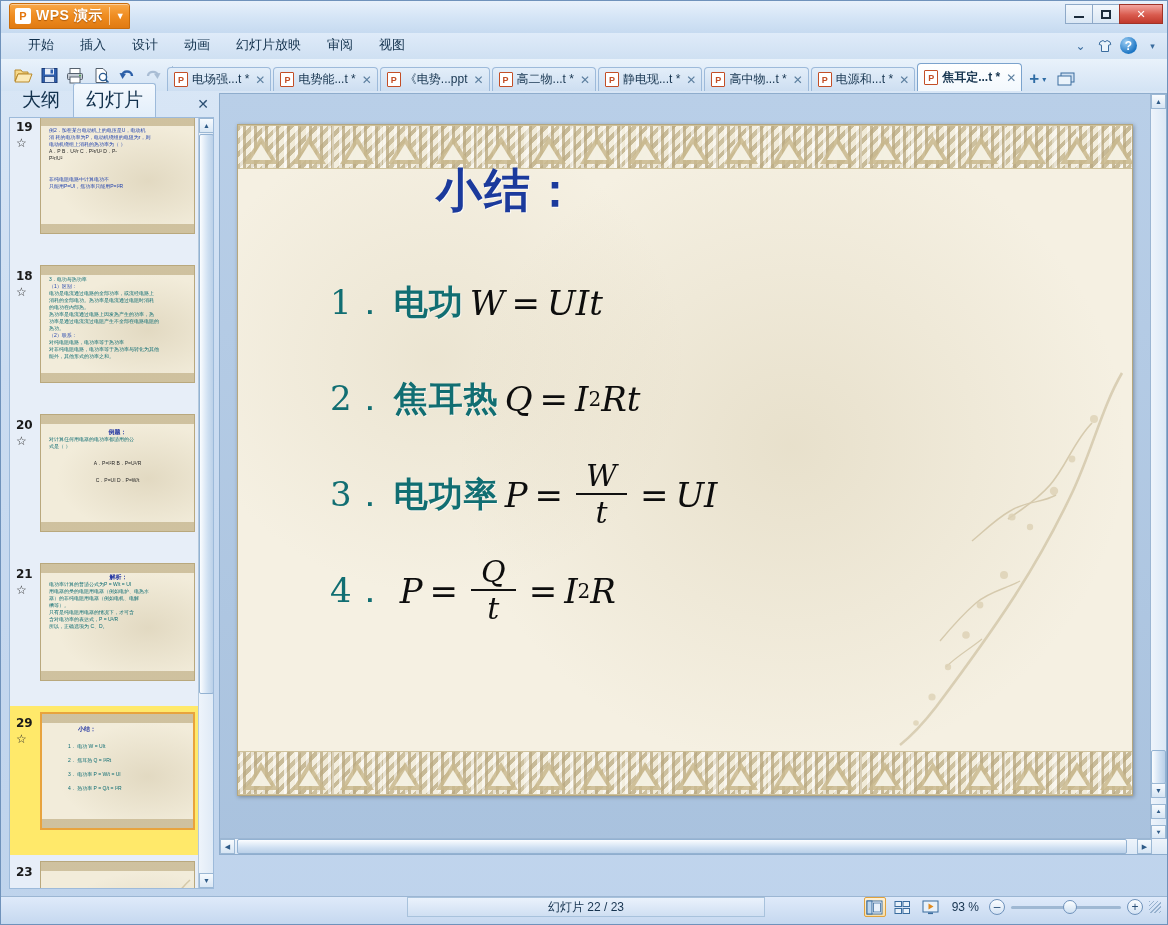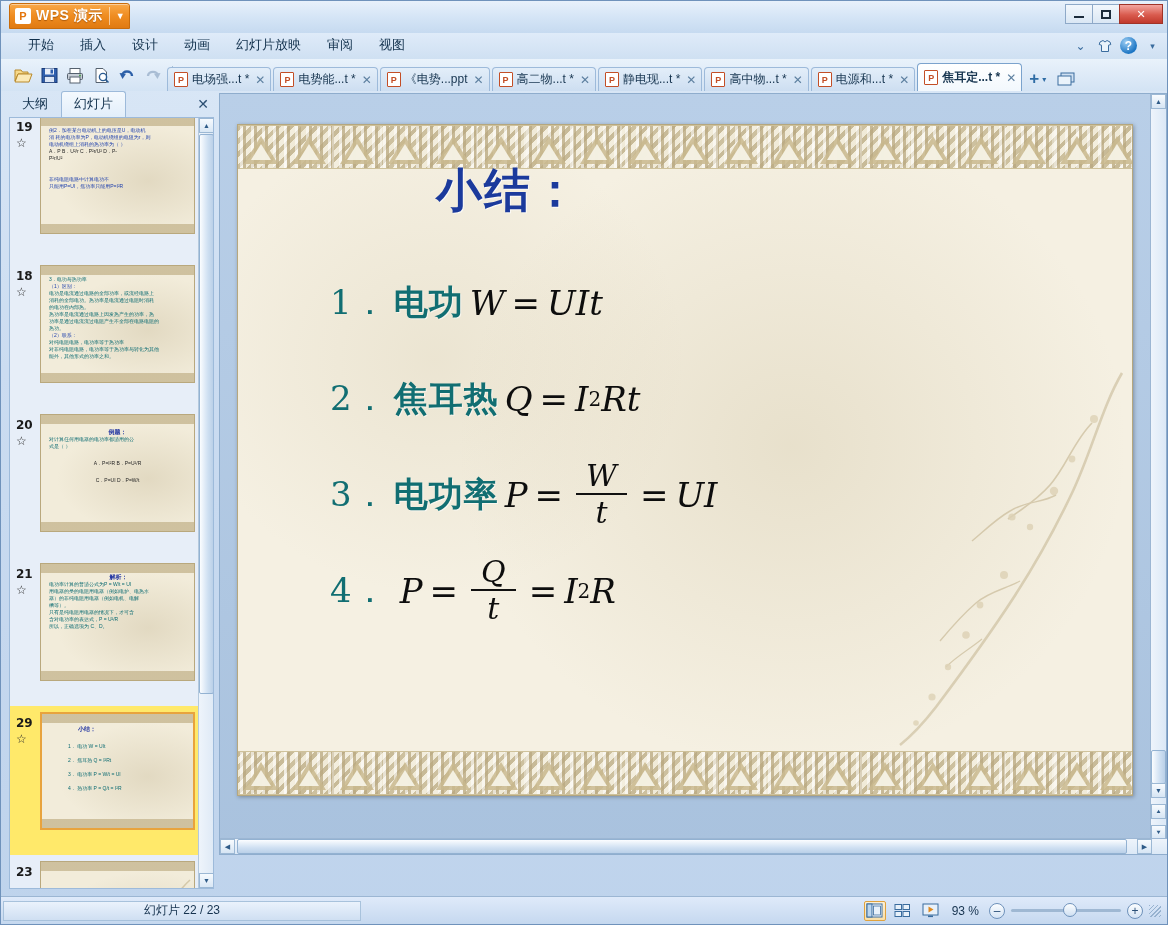--- a/index.html
+++ b/index.html
@@ -113,21 +113,21 @@
   .tab-add .plus { font-size: 17px; color:#2e6ca4; font-weight: bold; padding: 0 3px;}
   .tab-add .caret { font-size: 8px; color:#2e6ca4; padding-right:4px;}
   .tab-win { width:20px; height:20px; margin-left:6px; display:flex;align-items:center;justify-content:center;}
 
   
   .leftpanel {
     position: absolute; left: 2px; top: 92px; width: 214px; height: 800px;
   }
   .lp-tabs { display: flex; align-items: flex-end; height: 24px; position: relative; padding-left: 6px;}
   .lp-tab {
-    padding: 3px 12px 4px; font-size: 13px; color:#12314d;
+    padding: 3px 12px 4px; font-size: 19px; color:#12314d;
     border: 1px solid transparent; border-bottom: none;
     border-radius: 3px 3px 0 0;
   }
   .lp-tab.active {
     background: linear-gradient(180deg,#f4f9fe,#e2eefa);
     border-color: #9dbada;
   }
   .lp-close { position: absolute; right: 8px; top: 3px; font-size: 14px; color:#2c4f72; font-weight: bold;}
   .lp-body {
     position: absolute; left: 6px; top: 24px; width: 205px; height: 772px;
@@ -298,21 +298,21 @@
     background: linear-gradient(180deg,#e1ecf8,#c8dbf0);
     border: 1px solid #8fadcd; border-top: none;
     padding: 7px 0 0 14px; color: #1b3954; font-size: 13px;
   }
 
   
   .statusbar {
     position: absolute; left: 0; bottom: 0; width: 1168px; height: 28px;
     background: linear-gradient(180deg,#dfeafa,#c5d8ef);
     border-top: 1px solid #9cb6d3;
-    display: flex; align-items: center;
+    display: flex; align-items: center; flex-direction: column;
   }
   .st-cell {
     height: 20px; display:flex; align-items:center; justify-content:center;
     font-size: 12px; color:#16334f;
     background: linear-gradient(180deg,#eaf2fc,#cfdff2);
     border: 1px solid #a8c2dc; margin: 0 0 0 2px;
   }
   .st-right { position:absolute; right: 8px; display:flex; align-items:center; gap:6px; }
   .view-btn {
     width: 22px; height: 20px; display:flex; align-items:center; justify-content:center;

